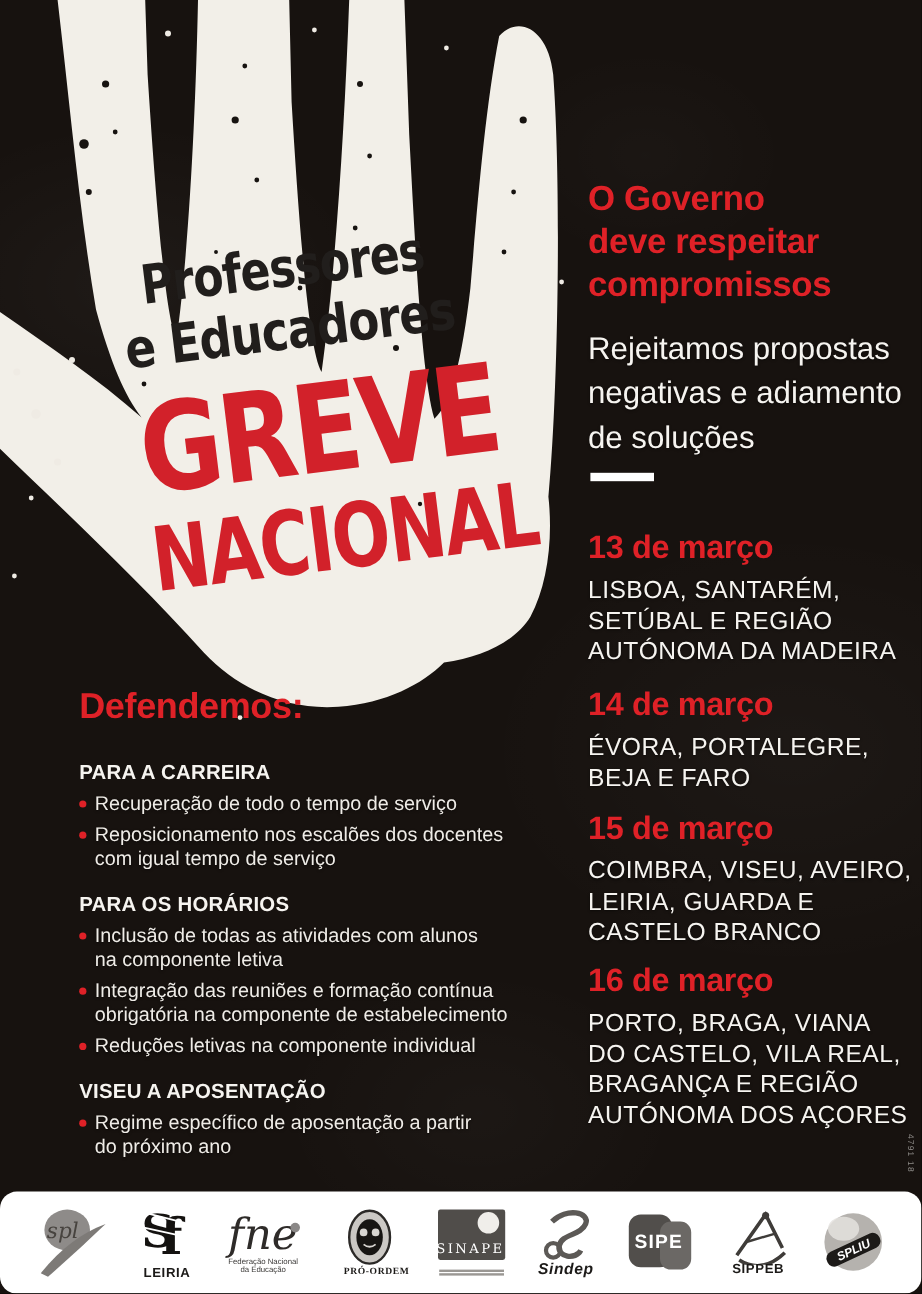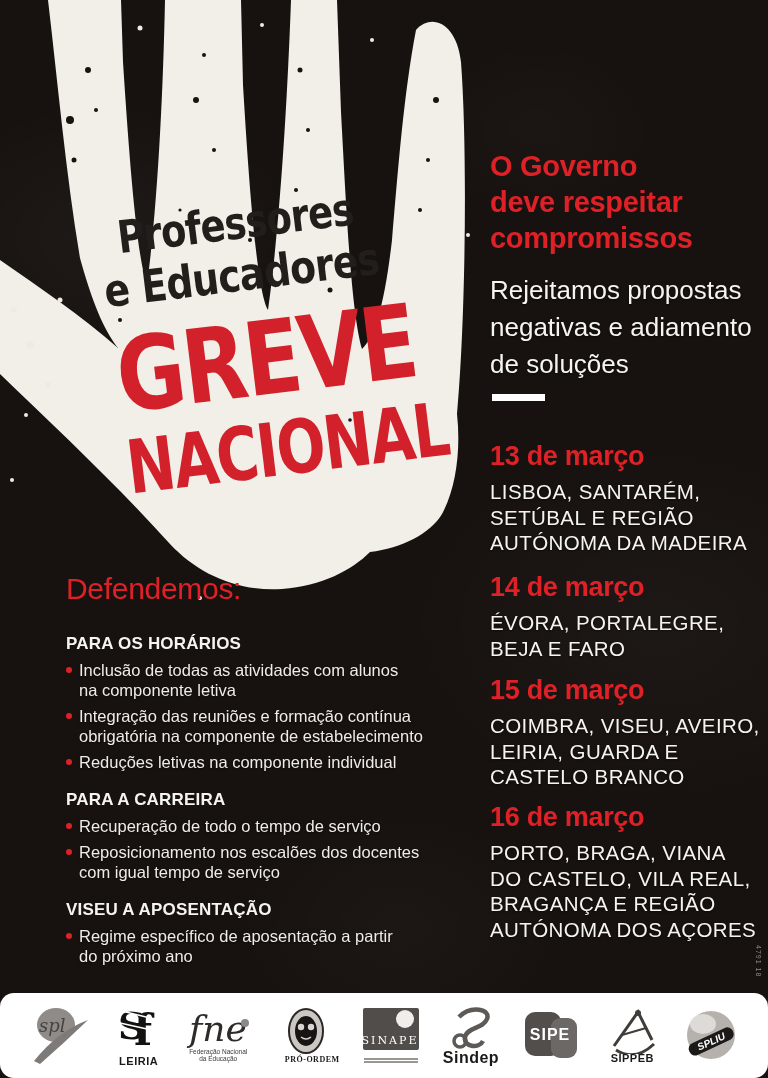--- a/index.html
+++ b/index.html
@@ -35,21 +35,21 @@
     color:var(--ink,#F6F4F0); font-size:26px; line-height:37px; white-space:pre-line;
     text-shadow:0 1px 2px rgba(0,0,0,.5);
   }
   .dash{position:absolute; left:492px; top:394px; width:53px; height:7px; background:#fff;}
 
   .sched-item{position:absolute; left:490px; width:285px;}
   .sched-date{color:var(--red,#DF2127); font-size:27px; font-weight:bold; margin-bottom:7px; letter-spacing:-0.3px;}
   .sched-cities{color:var(--ink,#F6F4F0); font-size:20.5px; line-height:25.5px; white-space:pre-line; letter-spacing:0.4px; text-shadow:0 1px 2px rgba(0,0,0,.5);}
 
   .left-col{position:absolute; left:66px; top:572px; width:405px;}
-  .defend-title{color:var(--red,#DF2127); font-size:30px; font-weight:normal; line-height:34px; margin-bottom:28px; letter-spacing:-0.3px;}
+  .defend-title{color:var(--red,#DF2127); font-size:30px; font-weight:bold; line-height:34px; margin-bottom:28px; letter-spacing:-0.3px;}
   .defend-section{margin-top:18px;}
   .defend-heading{color:var(--ink,#F6F4F0); font-size:17px; font-weight:bold; margin-bottom:6px; letter-spacing:0.2px;}
   .bullet{display:flex; margin-bottom:6px;}
   .dot{flex:0 0 auto; width:6px; height:6px; border-radius:50%; background:var(--red,#DF2127); margin:7px 7px 0 0;}
   .btext{color:#EFECE7; font-size:16.5px; line-height:20px; white-space:pre-line; text-shadow:0 1px 2px rgba(0,0,0,.5);}
 
   .edge-code{
     position:absolute; right:6px; top:945px; writing-mode:vertical-rl;
     font-size:7px; color:#8f8c89; letter-spacing:1px;
   }
@@ -166,47 +166,47 @@
     <div class="sched-cities">PORTO, BRAGA, VIANA
 DO CASTELO, VILA REAL,
 BRAGANÇA E REGIÃO
 AUTÓNOMA DOS AÇORES</div>
   </div>
 
   <div class="left-col">
     <div class="defend-title">Defendemos:</div>
 
     <div class="defend-section">
+      <div class="defend-heading">PARA A CARREIRA</div>
+      <div class="bullet">
+        <span class="dot"></span>
+        <span class="btext">Recuperação de todo o tempo de serviço</span>
+      </div>
+      <div class="bullet">
+        <span class="dot"></span>
+        <span class="btext">Reposicionamento nos escalões dos docentes
+com igual tempo de serviço</span>
+      </div>
+    </div>
+
+    <div class="defend-section">
       <div class="defend-heading">PARA OS HORÁRIOS</div>
       <div class="bullet">
         <span class="dot"></span>
         <span class="btext">Inclusão de todas as atividades com alunos
 na componente letiva</span>
       </div>
       <div class="bullet">
         <span class="dot"></span>
         <span class="btext">Integração das reuniões e formação contínua
 obrigatória na componente de estabelecimento</span>
       </div>
       <div class="bullet">
         <span class="dot"></span>
         <span class="btext">Reduções letivas na componente individual</span>
-      </div>
-    </div>
-
-    <div class="defend-section">
-      <div class="defend-heading">PARA A CARREIRA</div>
-      <div class="bullet">
-        <span class="dot"></span>
-        <span class="btext">Recuperação de todo o tempo de serviço</span>
-      </div>
-      <div class="bullet">
-        <span class="dot"></span>
-        <span class="btext">Reposicionamento nos escalões dos docentes
-com igual tempo de serviço</span>
       </div>
     </div>
 
     <div class="defend-section">
       <div class="defend-heading">VISEU A APOSENTAÇÃO</div>
       <div class="bullet">
         <span class="dot"></span>
         <span class="btext">Regime específico de aposentação a partir
 do próximo ano</span>
       </div>
@@ -266,21 +266,21 @@
           <div></div>
           <div></div>
         </div>
     </div>
 
     <div class="logo">
       <svg width="52" height="46" viewBox="0 0 52 46">
         <path d="M14,12 C26,0 46,4 42,14 C38,24 22,22 20,32 C18,42 34,44 38,36" stroke="#5C5956" stroke-width="4.5" fill="none"></path>
         <circle cx="15" cy="36" r="6" fill="none" stroke="#5C5956" stroke-width="3.5"></circle>
       </svg>
-      <div class="logo-label" style="font-size:16px;">Sindep</div>
+      <div class="logo-label" style="font-size:13px;font-style:italic">Sindep</div>
     </div>
 
     <div class="logo">
       <svg width="64" height="56" viewBox="0 0 64 56">
         <rect x="6" y="4" width="36" height="44" rx="10" fill="#514E4B"></rect>
         <rect x="32" y="10" width="26" height="40" rx="9" fill="#6B6865"></rect>
         <text x="31" y="32" text-anchor="middle" font-family="Liberation Sans, sans-serif" font-size="16" font-weight="bold" fill="#ffffff" letter-spacing="1">SIPE</text>
       </svg>
     </div>
 

